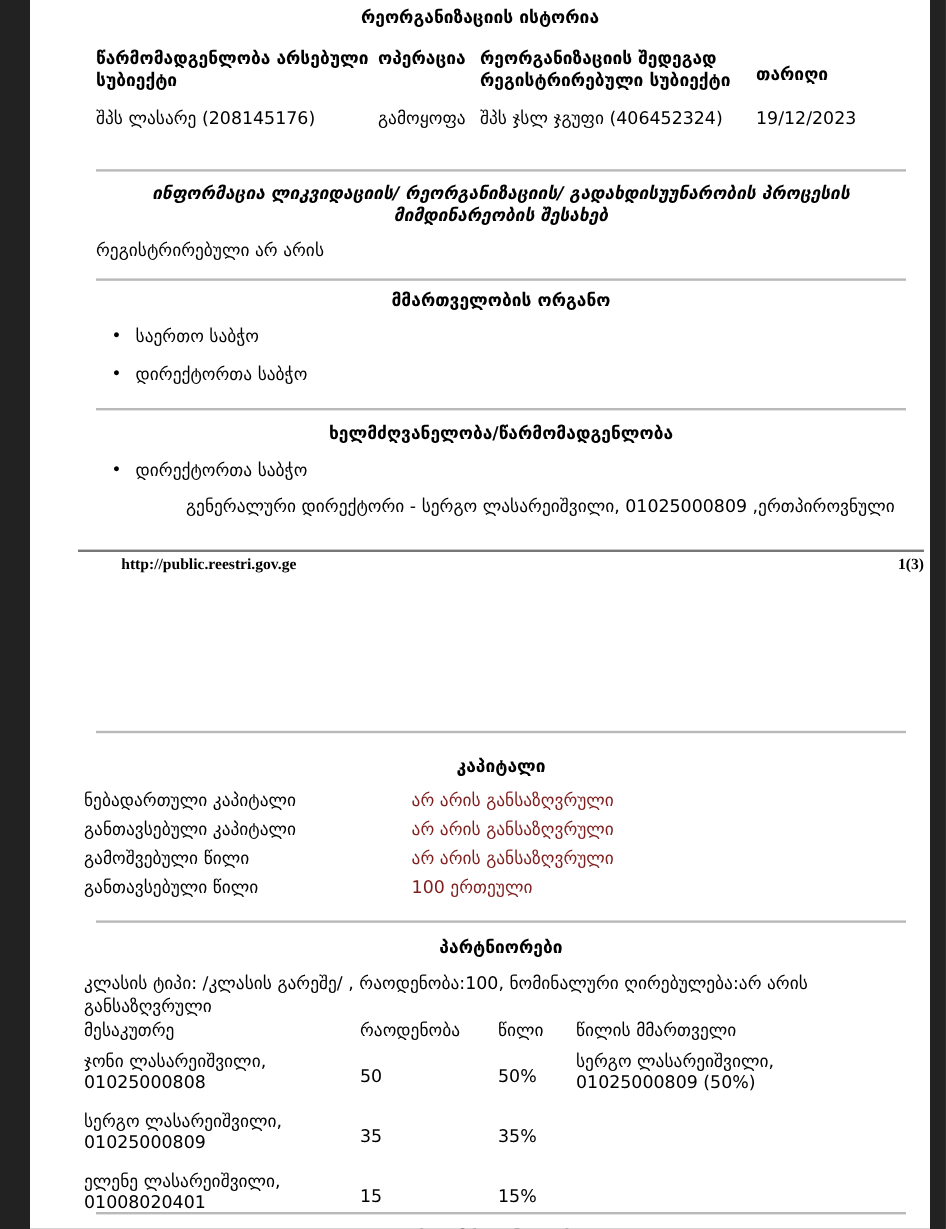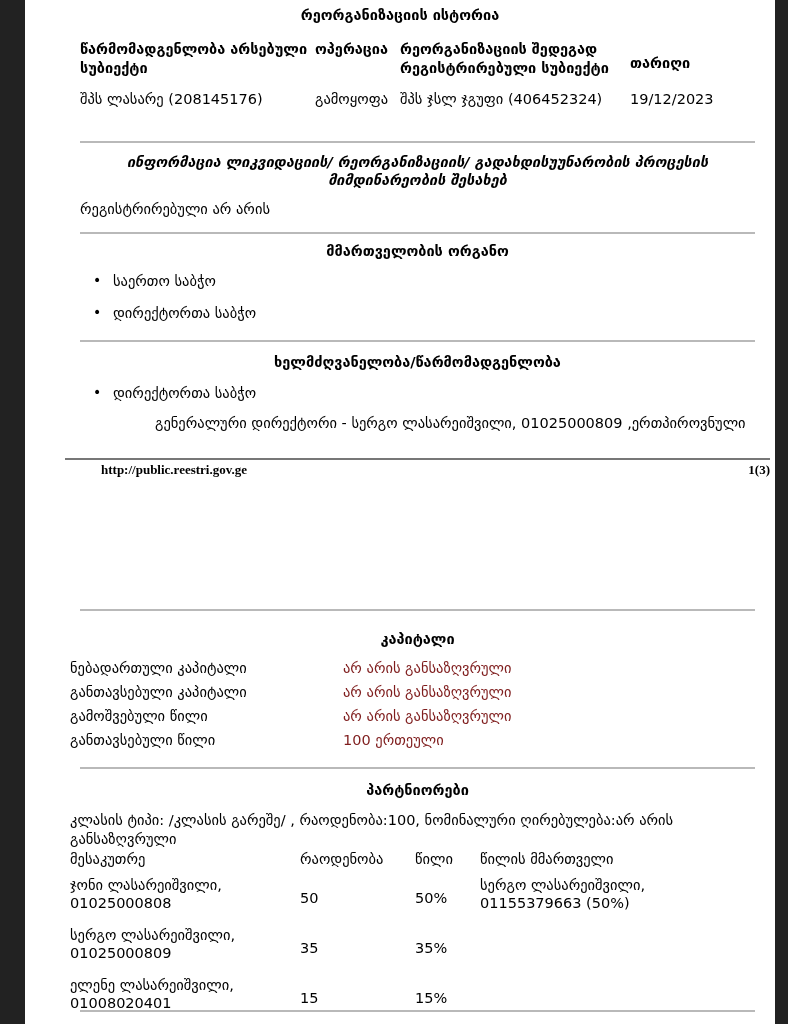--- a/index.html
+++ b/index.html
@@ -270,21 +270,21 @@
           <span class="part-head-cell pc-owner">მესაკუთრე</span>
           <span class="part-head-cell pc-qty">რაოდენობა</span>
           <span class="part-head-cell pc-share">წილი</span>
           <span class="part-head-cell pc-mgr">წილის მმართველი</span>
         </div>
 
         <div class="part-row">
           <span class="part-cell pc-owner">ჯონი ლასარეიშვილი, 01025000808</span>
           <span class="part-cell num pc-qty">50</span>
           <span class="part-cell num pc-share">50%</span>
-          <span class="part-cell pc-mgr">სერგო ლასარეიშვილი, 01155379663 (50%)</span>
+          <span class="part-cell pc-mgr">სერგო ლასარეიშვილი, 01025000809 (50%)</span>
         </div>
 
         <div class="part-row">
           <span class="part-cell pc-owner">სერგო ლასარეიშვილი, 01025000809</span>
           <span class="part-cell num pc-qty">35</span>
           <span class="part-cell num pc-share">35%</span>
           <span class="part-cell pc-mgr"></span>
         </div>
 
         <div class="part-row">

